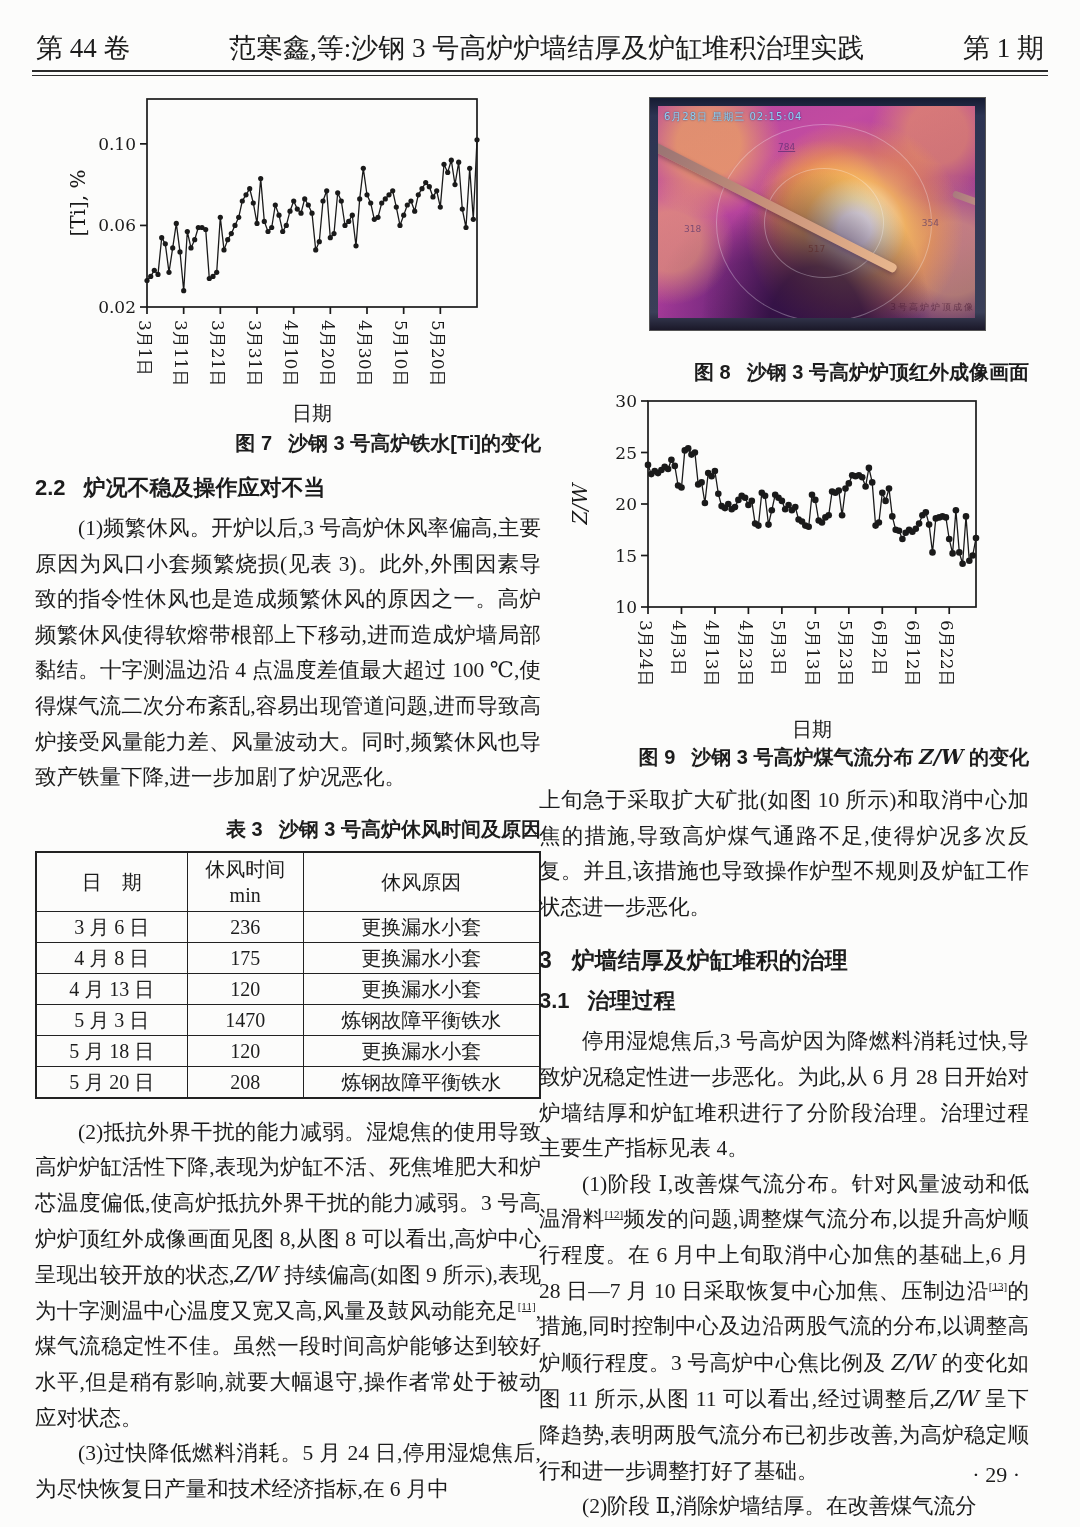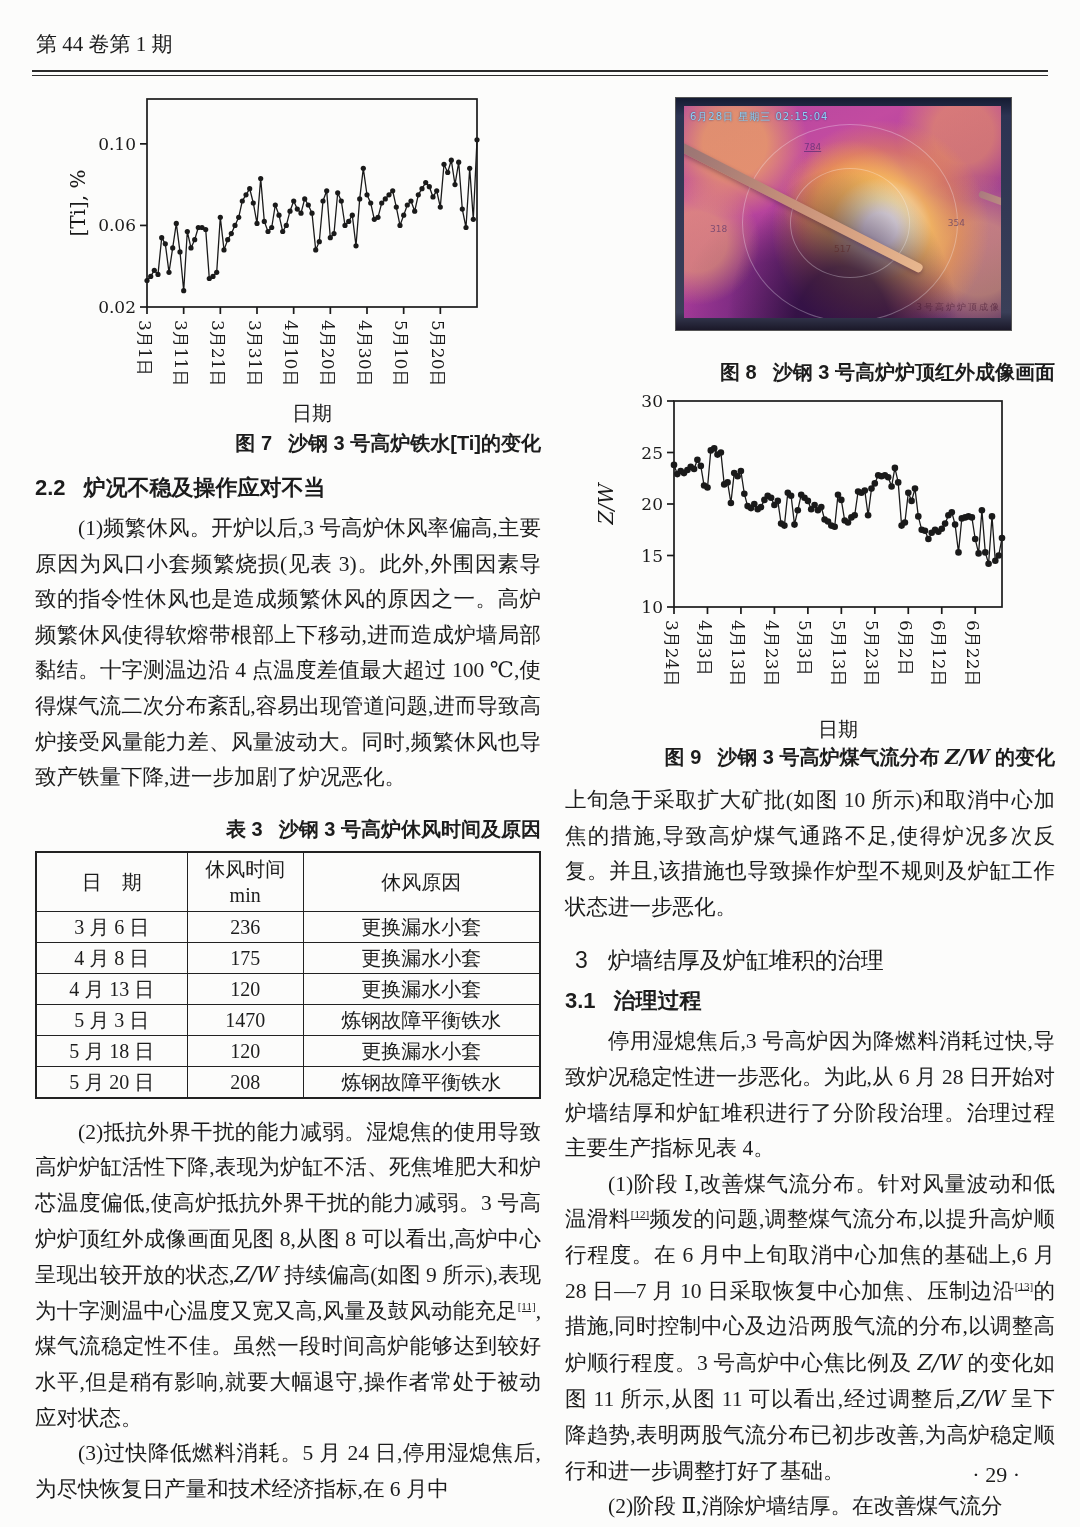--- a/index.html
+++ b/index.html
@@ -5,53 +5,53 @@
   html,body{margin:0;padding:0;}
   body{
     width:1080px;height:1527px;position:relative;
     background:#fcfcfb;color:#1c1c1c;
     font-family:"Liberation Serif","DejaVu Serif",serif;
     overflow:hidden;
   }
   
   .page-header{
     position:absolute;top:30px;left:36px;right:36px;
-    display:flex;justify-content:flex-start;align-items:baseline;
-    font-size:21px;
+    display:flex;justify-content:center;align-items:baseline;
+    font-size:27px;
   }
   .page-header .center{flex:1;text-align:center;}
   .header-rule{
     position:absolute;top:70px;left:32px;right:32px;height:3px;
     border-top:2.5px solid #2b2b2b;border-bottom:1.5px solid #2b2b2b;
   }
   
   .col{position:absolute;top:85px;}
   .col-left{left:35px;width:506px;}
-  .col-right{left:565px;width:490px;}
+  .col-right{left:539px;width:490px;}
   p.body-text{
     font-size:21.5px;line-height:35.6px;text-align:justify;
     margin:0;text-justify:inter-ideograph;
   }
   p.indent{text-indent:2em;}
   sup{font-size:11px;line-height:0;text-decoration:underline;}
   i.zw{font-family:"DejaVu Serif",serif;}
   
   .fig-caption,.tbl-title{
     font-family:"Liberation Sans","DejaVu Sans",sans-serif;
     font-weight:bold;font-size:20px;text-align:right;margin:0;
   }
   .fig-caption .cap-label,.tbl-title .cap-label{margin-right:16px;}
   h2.sec{
     font-family:"Liberation Sans","DejaVu Sans",sans-serif;
     font-size:22px;margin:16px 0 8px 0;font-weight:bold;
   }
   h2.sec .num{margin-right:18px;}
   h1.sec{
     font-family:"Liberation Sans","DejaVu Sans",sans-serif;
-    font-size:23px;margin:20px 0 10px 10px;font-weight:normal;
+    font-size:23px;margin:20px 0 10px 0;font-weight:bold;
   }
   h1.sec .num{margin-right:20px;}
   
   svg.chart{display:block;}
   svg.chart text{font-family:"DejaVu Serif","Liberation Serif",serif;}
   .chart-block{margin-top:6px;}
   
   table.data{
     border-collapse:collapse;margin:8px auto 0 auto;width:100%;
     border:2.5px solid #222;
@@ -121,20 +121,21 @@
   
   .page-num{
     position:absolute;top:1462px;right:60px;font-size:22px;text-align:right;
   }
 </style>
 </head>
 <body>
 
 <div class="page-header">
   <span>第 44 卷</span>
+  <span class="center">范寒鑫,等:沙钢 3 号高炉炉墙结厚及炉缸堆积治理实践</span>
   <span>第 1 期</span>
 </div>
 <div class="header-rule"></div>
 
 <div class="col col-left">
 
   <svg id="figure7-svg" class="chart chart-block" width="506" height="335" viewBox="0 0 506 335">
       <rect x="112" y="8" width="330" height="208" fill="none" stroke="#1a1a1a" stroke-width="1.7"></rect>
       <line x1="105" y1="216" x2="112" y2="216" stroke="#1a1a1a" stroke-width="1.7"></line>
       <text x="101" y="222" text-anchor="end" font-size="17" fill="#1a1a1a">0.02</text>

